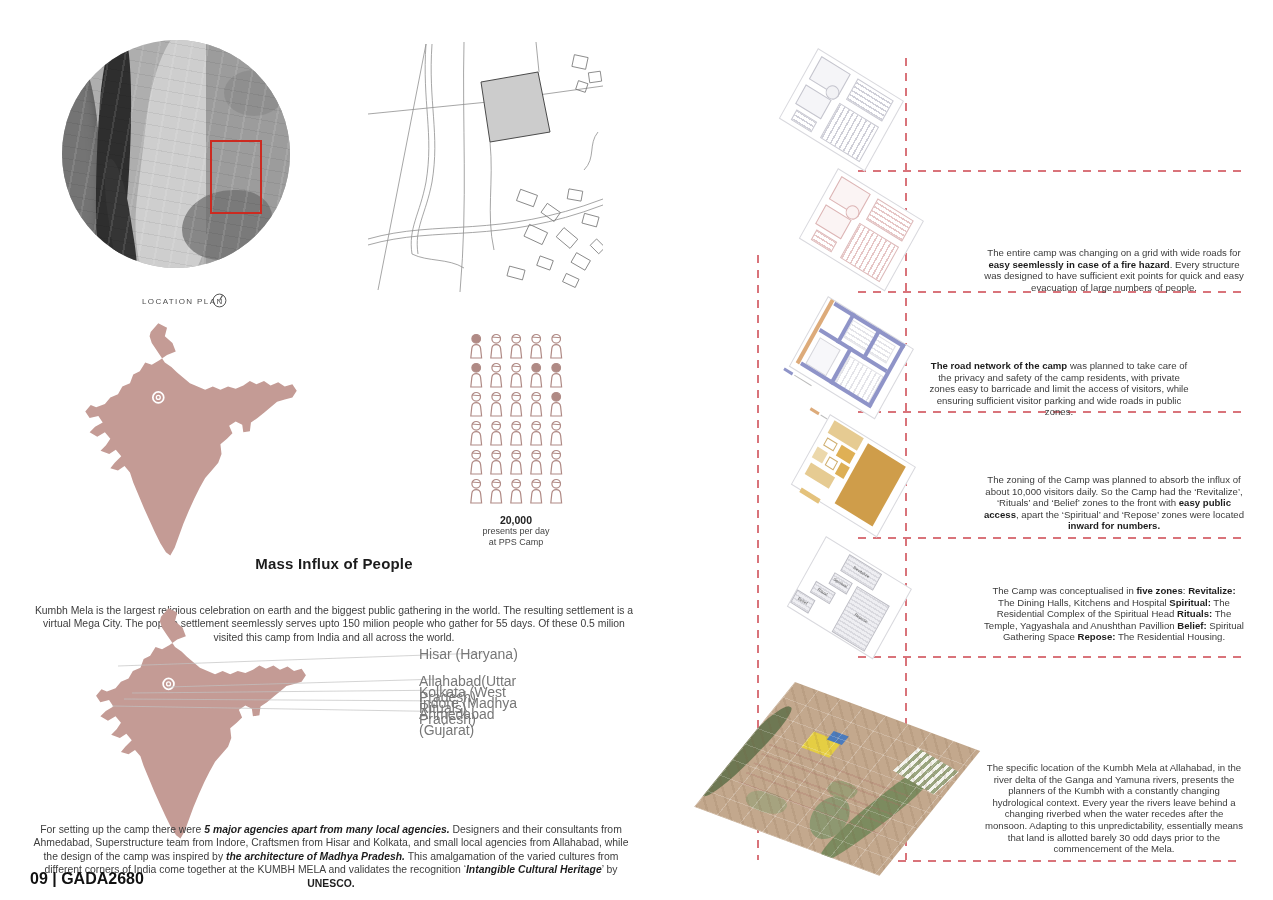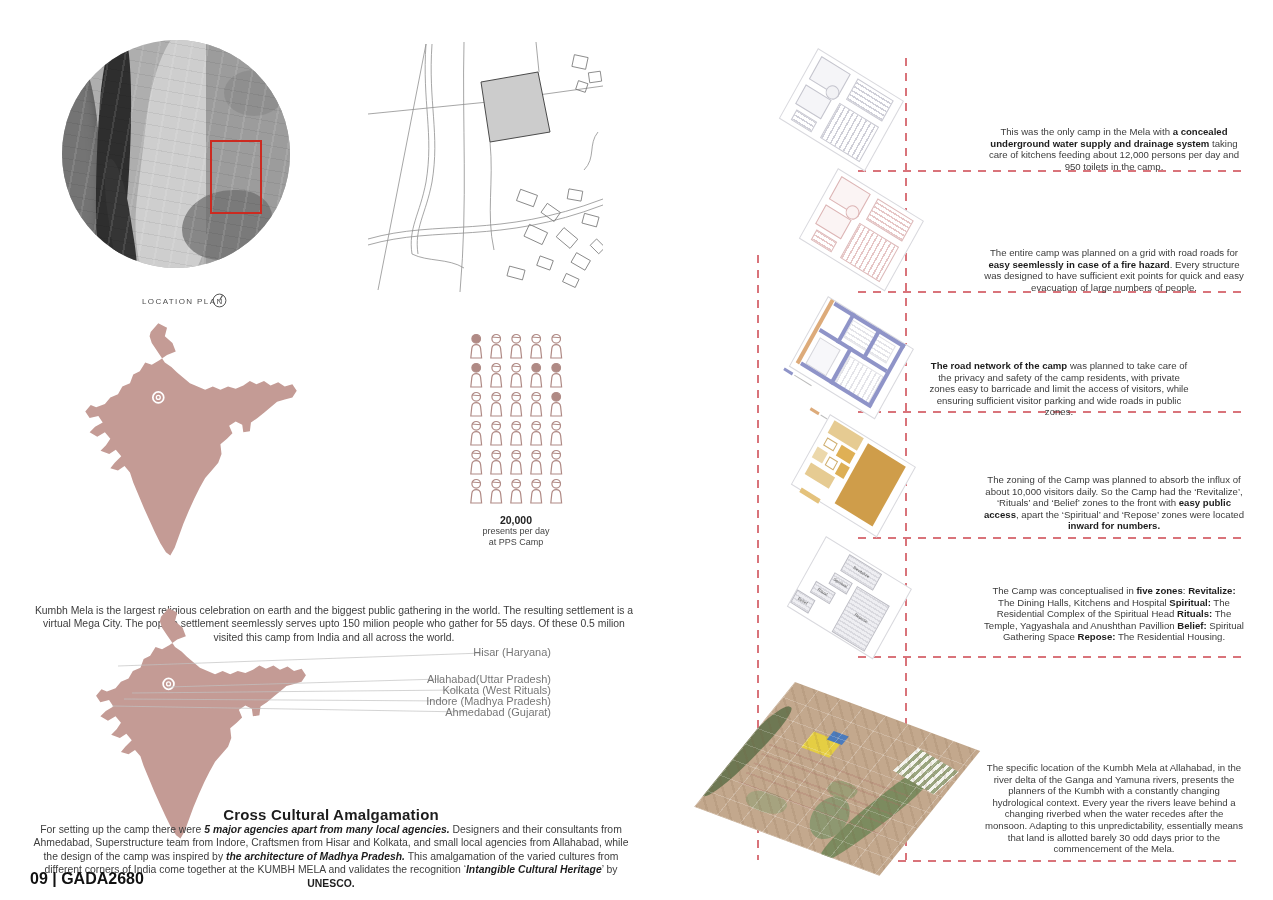--- a/index.html
+++ b/index.html
@@ -57,21 +57,21 @@
   .sec-title{position:absolute;width:612px;text-align:center;font-size:15px;font-weight:bold;color:#1c1c1c;letter-spacing:.2px;}
   .sec-body{position:absolute;width:612px;text-align:center;font-size:10.4px;line-height:13.4px;color:#3d3d3d;}
   #mass-title{left:28px;top:555px;}
   #mass-body{left:28px;top:604px;}
   #cross-title{left:25px;top:806px;}
   #cross-body{left:25px;top:823px;}
   .b{font-weight:bold;color:#1d1d1d;}
   .i{font-style:italic;}
   .board-id{position:absolute;left:30px;top:870px;font-size:16px;font-weight:bold;color:#111;}
   
-  .city-label{position:absolute;width:132px;text-align:right;font-size:11px;color:#777;}
+  .city-label{position:absolute;width:132px;font-size:14px;color:#777;}
   
   .ann{position:absolute;width:262px;text-align:center;font-size:9.6px;line-height:11.6px;color:#3c3c3c;z-index:3;}
   .hdash{position:absolute;height:2px;z-index:1;
     background:repeating-linear-gradient(90deg,var(--accent-dash) 0 8px,transparent 8px 15px);}
   .vdash{position:absolute;width:2px;z-index:1;
     background:repeating-linear-gradient(180deg,var(--accent-dash) 0 8px,transparent 8px 15px);}
   
   .plan{position:absolute;width:100px;height:80px;background:#fff;border:1px solid #d9d9de;
     transform:matrix(0.86,0.53,-0.49,0.88,0,0);transform-origin:0 0;z-index:2;}
   .blk{position:absolute;}
@@ -308,20 +308,21 @@
       <line x1="4.2" y1="4.1" x2="12.4" y2="4.7" stroke="var(--pictogram)" stroke-width="1"></line>
       <path d="M2.8,25 L3.8,15.6 Q4.2,11.6 8.2,11.6 Q12.2,11.6 12.6,15.6 L13.6,25 Z" fill="#fff" stroke="var(--pictogram)" stroke-width="1.2"></path>
     </svg>
     </div>
   <div class="stat">
     <div class="v">20,000</div>
     <div class="l">presents per day</div>
     <div class="l">at PPS Camp</div>
   </div>
 
+  <div class="sec-title" id="mass-title">Mass Influx of People</div>
   <div class="sec-body" id="mass-body"><span>Kumbh Mela is the largest religious celebration on earth and the biggest public gathering in the world. The resulting settlement is a virtual Mega City. The pop up settlement seemlessly serves upto 150 milion people who gather for 55 days. Of these 0.5 milion visited this camp from India and all across the world.</span></div>
 
   <svg class="india2" width="218" height="238" viewBox="0 0 200 220">
     <polygon fill="var(--map-fill)" points="63,10 70,2 78,6 76,14 83,20 86,28 78,31 71,36 64,40 58,38 53,46 47,49 44,57 37,60 33,67 26,70 21,76 13,79 8,77 3,83 7,89 15,87 19,93 12,97 7,102 14,106 21,102 26,108 22,114 17,119 25,122 31,118 36,124 30,130 26,135 33,137 39,133 44,139 47,148 52,160 57,172 62,183 67,194 72,204 77,212 81,215 85,208 89,197 93,186 98,174 103,163 108,153 113,144 119,137 125,130 128,122 127,113 133,108 138,103 135,96 141,92 147,95 148,102 154,101 155,93 161,89 167,84 173,79 179,74 186,72 193,70 197,64 193,58 186,60 180,56 173,59 167,55 160,58 154,55 148,59 141,62 134,60 127,63 120,60 113,63 106,60 99,57 93,52 87,47 82,42 76,38 72,32 68,26 64,20 62,14"></polygon>
     <g>
       <circle cx="70" cy="72" r="5" fill="none" stroke="#ffffff" stroke-width="1.6"></circle>
       <circle cx="70" cy="72" r="1.8" fill="none" stroke="#ffffff" stroke-width="1.2"></circle>
     </g>
   </svg>
 
@@ -334,21 +335,20 @@
       <line x1="112" y1="706" x2="467" y2="712"></line>
     </g>
   </svg>
 
   <div class="city-label" style="left:419px;top:646px;">Hisar (Haryana)</div>
   <div class="city-label" style="left:419px;top:673px;">Allahabad(Uttar Pradesh)</div>
   <div class="city-label" style="left:419px;top:684px;">Kolkata (West Rituals)</div>
   <div class="city-label" style="left:419px;top:695px;">Indore (Madhya Pradesh)</div>
   <div class="city-label" style="left:419px;top:706px;">Ahmedabad (Gujarat)</div>
 
-  <div class="sec-title" id="cross-title">Cross Cultural Amalgamation</div>
   <div class="sec-body" id="cross-body"><span>For setting up the camp there were </span><span class="b i">5 major agencies apart from many local agencies.</span><span> Designers and  their consultants from Ahmedabad, Superstructure team from Indore, Craftsmen from Hisar and Kolkata, and small local agencies from Allahabad, while the design of the camp was inspired by </span><span class="b i">the architecture of Madhya Pradesh.</span><span> This amalgamation of the varied cultures from different corners of India come together at the KUMBH MELA and validates the recognition ‘</span><span class="b i">Intangible Cultural Heritage</span><span>’ by </span><span class="b">UNESCO.</span></div>
 
   <div class="board-id">09 | GADA2680</div>
 
   <div class="vdash" style="left:905px;top:58px;height:802px;"></div>
   <div class="vdash" style="left:757px;top:255px;height:605px;"></div>
   <div class="hdash" style="left:858px;top:170px;width:384px;"></div>
   <div class="hdash" style="left:858px;top:291px;width:384px;"></div>
   <div class="hdash" style="left:858px;top:411px;width:384px;"></div>
   <div class="hdash" style="left:858px;top:537px;width:384px;"></div>
@@ -422,20 +422,19 @@
     <div style="position:absolute;right:62px;top:96px;width:34px;height:50px;background:#81936a;border-radius:50%;transform:rotate(-18deg);opacity:.8;"></div>
     <div style="position:absolute;left:96px;top:80px;width:28px;height:18px;background:#8d9a6e;border-radius:40%;opacity:.7;"></div>
     <div style="position:absolute;left:36px;top:118px;width:40px;height:22px;background:#93a077;border-radius:45%;opacity:.6;"></div>
     <div style="position:absolute;right:6px;top:24px;width:50px;height:32px;transform:rotate(10deg);background:repeating-linear-gradient(90deg,#f4f4ee 0 3.5px,#9aa57f 3.5px 7px);"></div>
     <div style="position:absolute;left:48px;top:42px;width:30px;height:20px;background:#e5ce43;"></div>
     <div style="position:absolute;left:64px;top:34px;width:16px;height:11px;background:#4b7bbd;"></div>
     <div style="position:absolute;left:20px;top:60px;width:150px;height:60px;background:repeating-linear-gradient(0deg,rgba(170,110,100,.25) 0 2px,transparent 2px 12px);"></div>
     <div class="tex"></div>
   </div>
 
-  <div class="ann" style="left:983px;top:126px;"><span>This was the only camp in the Mela with </span><span class="b">a concealed underground water supply and drainage system</span><span> taking care of kitchens feeding about 12,000 persons per day and 950 toilets in the camp.</span></div>
-  <div class="ann" style="left:983px;top:247px;"><span>The entire camp was planned on a grid with road roads for </span><span class="b">easy seemlessly in case of a fire hazard</span><span>. Every structure was designed to have sufficient exit points for quick and easy evacuation of large numbers of people.</span></div>
+  <div class="ann" style="left:983px;top:247px;"><span>The entire camp was changing on a grid with wide roads for </span><span class="b">easy seemlessly in case of a fire hazard</span><span>. Every structure was designed to have sufficient exit points for quick and easy evacuation of large numbers of people.</span></div>
   <div class="ann" style="left:928px;top:360px;"><span class="b">The road network of the camp</span><span> was planned to take care of the privacy and safety of the camp residents, with private zones easy to barricade and limit the access of visitors, while ensuring sufficient visitor parking and wide roads in public zones.</span></div>
   <div class="ann" style="left:983px;top:474px;"><span>The zoning of the Camp was planned to absorb the influx of about 10,000 visitors daily. So the Camp had the ‘Revitalize’, ‘Rituals’ and ‘Belief’ zones to the front with </span><span class="b">easy public access</span><span>, apart the ‘Spiritual’ and ‘Repose’ zones were located </span><span class="b">inward for numbers.</span></div>
   <div class="ann" style="left:983px;top:585px;"><span>The Camp was conceptualised in </span><span class="b">five zones</span><span>: </span><span class="b">Revitalize:</span><span> The Dining Halls, Kitchens and Hospital </span><span class="b">Spiritual:</span><span> The Residential Complex of the Spiritual Head </span><span class="b">Rituals:</span><span> The Temple, Yagyashala and Anushthan Pavillion </span><span class="b">Belief:</span><span> Spiritual Gathering Space </span><span class="b">Repose:</span><span> The Residential Housing.</span></div>
   <div class="ann" style="left:983px;top:762px;"><span>The specific location of the Kumbh Mela at Allahabad, in the river delta of the Ganga and Yamuna rivers, presents the planners of the Kumbh with a constantly changing hydrological context. Every year the rivers leave behind a changing riverbed when the water recedes after the monsoon. Adapting to this unpredictability, essentially means that land is allotted barely 30 odd days prior to the commencement of the Mela.</span></div>
 
 </div>
 
 </body></html>

